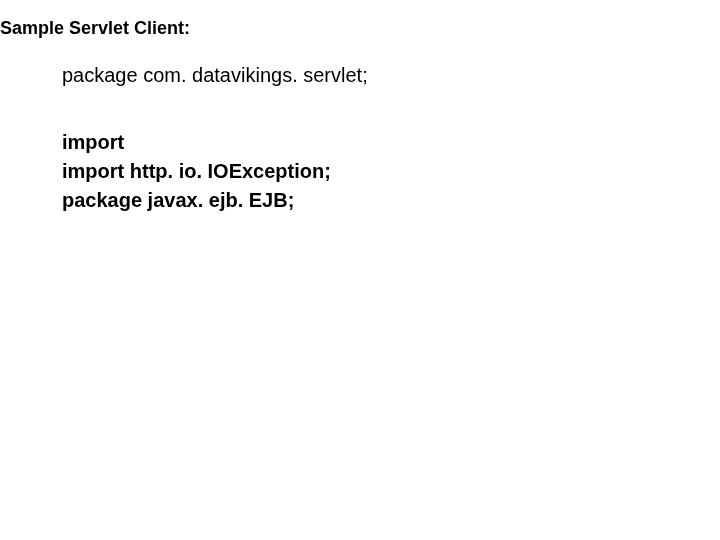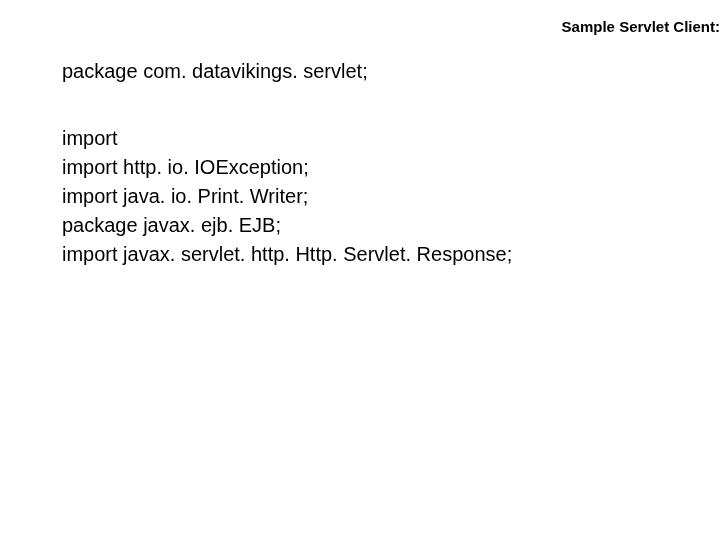--- a/index.html
+++ b/index.html
@@ -9,51 +9,50 @@
     }
     body {
       width: 720px;
       height: 540px;
       background: #ffffff;
       font-family: Arial, Helvetica, sans-serif;
       color: #000000;
       padding: 0;
     }
     .heading {
-      font-size: 15px;
+      font-size: 18px;
       font-weight: bold;
-      text-align: right;
+      text-align: left;
       margin-top: 18px;
       margin-bottom: 22px;
       width: 100%;
     }
     .content {
       padding-left: 62px;
       padding-right: 42px;
     }
     .code-line {
       font-size: 20px;
       line-height: 1.45;
       margin-bottom: 0;
     }
     .package-line {
       margin-bottom: 38px;
     }
     .import-block {
       margin-bottom: 16px;
+      font-weight: bold;
     }
   </style>
 </head>
 <body>
 
 <div class="heading">Sample Servlet Client:</div>
 
 <div class="content">
   <div class="code-line package-line">package com. datavikings. servlet;</div>
 
   <div class="import-block">
     <div class="code-line">import</div>
     <div class="code-line">import http. io. IOException;</div>
-    <div class="code-line">import java. io. Print. Writer;</div>
     <div class="code-line">package javax. ejb. EJB;</div>
-    <div class="code-line">import javax. servlet. http. Http. Servlet. Response;</div>
   </div>
 </div>
 
 </body></html>

